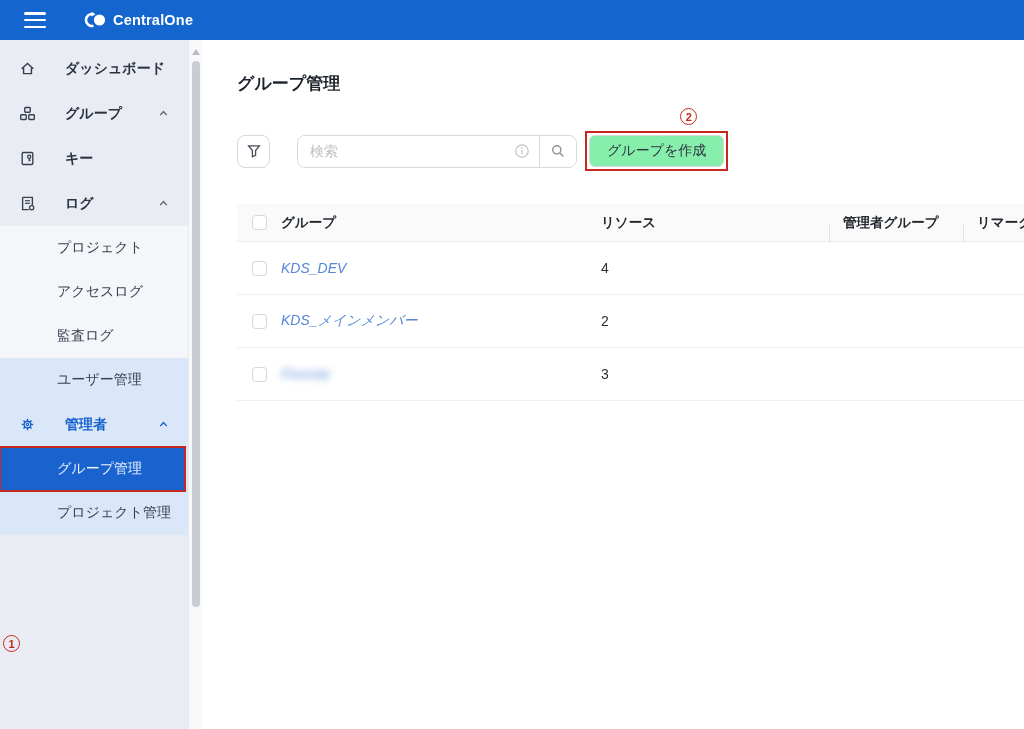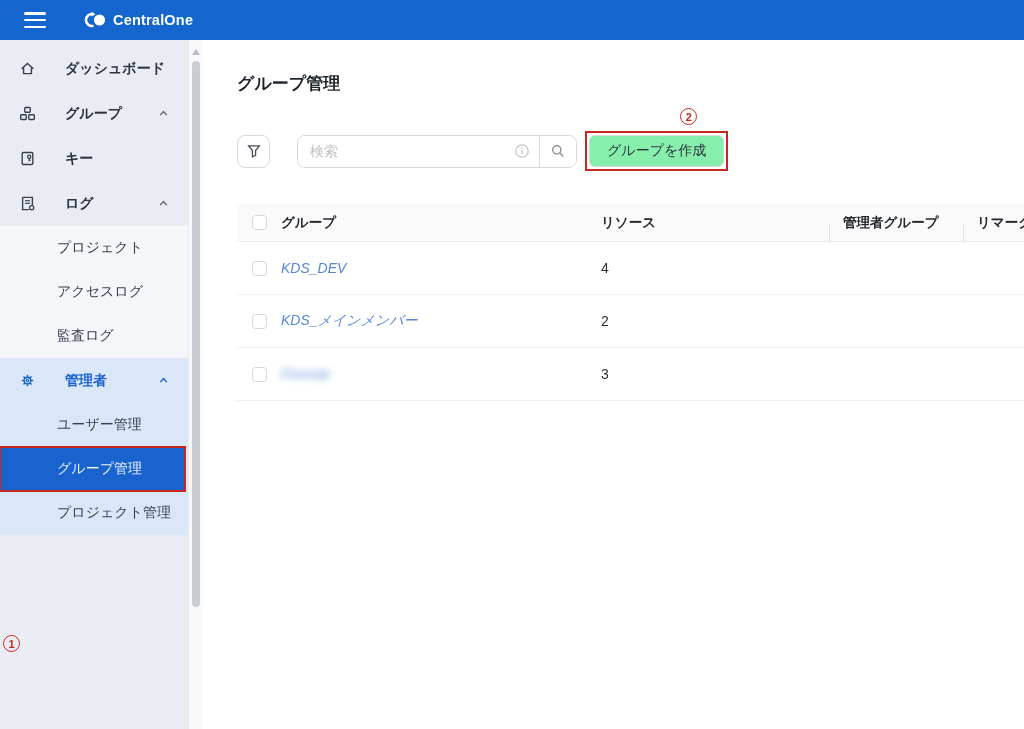--- a/index.html
+++ b/index.html
@@ -153,20 +153,23 @@
             </div>
           <div class="nav-item nav-sub">
               <span>アクセスログ</span>
             </div>
           <div class="nav-item nav-sub">
               <span>監査ログ</span>
             </div>
         </div>
 
         <div class="nav-group-admin">
+          <div class="nav-item nav-sub">
+              <span>ユーザー管理</span>
+            </div>
           <div class="nav-item nav-top">
             <svg class="icon16" viewBox="0 0 16 16">
               <circle cx="8" cy="8" r="3.1" fill="none" stroke="#1a62ce" stroke-width="1.3"></circle>
               <circle cx="8" cy="8" r="1.1" fill="none" stroke="#1a62ce" stroke-width="1.1"></circle>
               <g stroke="#1a62ce" stroke-width="1.3">
                 <line x1="11.2" y1="8" x2="13.4" y2="8"></line>
                   <line x1="2.6" y1="8" x2="4.8" y2="8"></line>
                 <line x1="8" y1="2.6" x2="8" y2="4.8"></line>
                   <line x1="8" y1="11.2" x2="8" y2="13.4"></line>
                 <line x1="10.26" y1="10.26" x2="11.82" y2="11.82"></line>
@@ -175,23 +178,20 @@
                   <line x1="4.18" y1="11.82" x2="5.74" y2="10.26"></line>
               </g>
             </svg>
             <span>管理者</span>
             <span class="chev">
               <svg width="13" height="13" viewBox="0 0 16 16">
                   <polyline points="4,10 8,5.5 12,10" fill="none" stroke="#1a62ce" stroke-width="1.7"></polyline>
                 </svg>
             </span>
           </div>
-          <div class="nav-item nav-sub">
-              <span>ユーザー管理</span>
-            </div>
           <div class="nav-item nav-sub selected">
               <span>グループ管理</span>
             </div>
           <div class="nav-item nav-sub">
               <span>プロジェクト管理</span>
             </div>
         </div>
       </div>
 
       <div class="sb-track">

